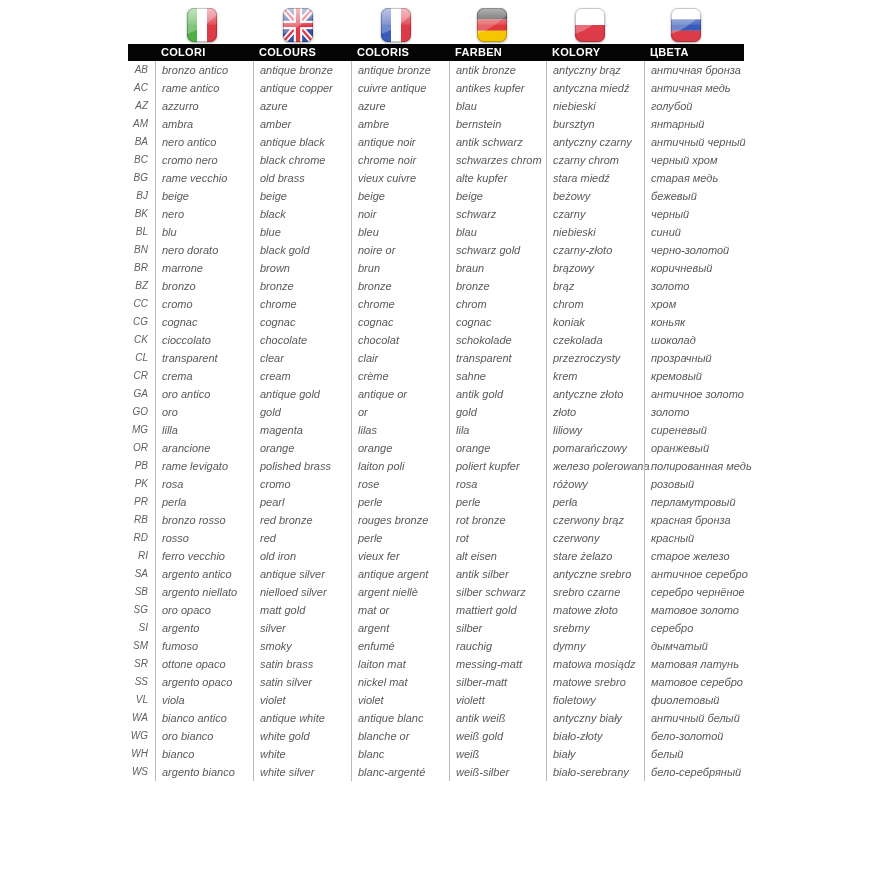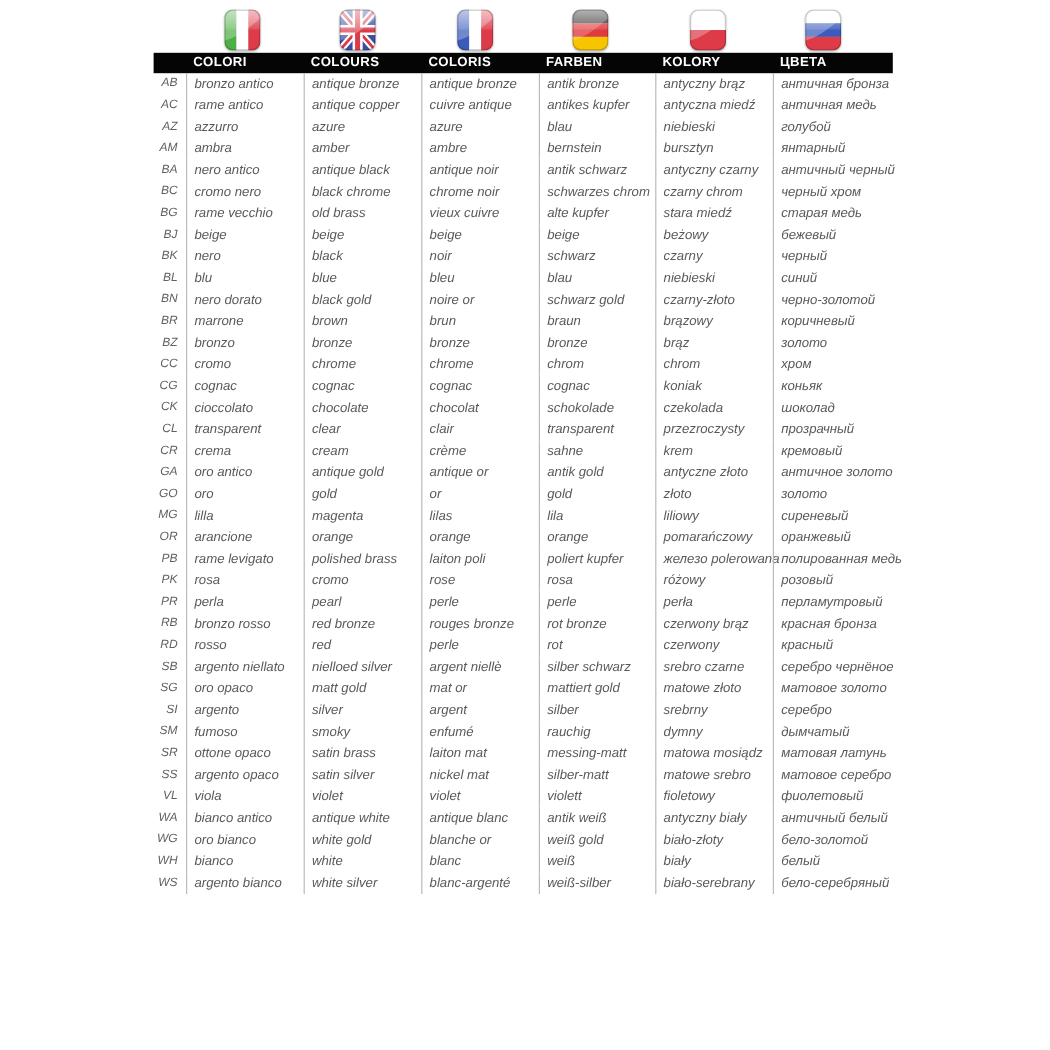--- a/index.html
+++ b/index.html
@@ -428,21 +428,39 @@
     <div class="trow">
       <div class="cell code">RD</div>
       <div class="cell">rosso</div>
       <div class="cell">red</div>
       <div class="cell">perle</div>
       <div class="cell">rot</div>
       <div class="cell">czerwony</div>
       <div class="cell">красный</div>
     </div>
 
-
+    <div class="trow">
+      <div class="cell code">RI</div>
+      <div class="cell">ferro vecchio</div>
+      <div class="cell">old iron</div>
+      <div class="cell">vieux fer</div>
+      <div class="cell">alt eisen</div>
+      <div class="cell">stare żelazo</div>
+      <div class="cell">старое железо</div>
+    </div>
+
+    <div class="trow">
+      <div class="cell code">SA</div>
+      <div class="cell">argento antico</div>
+      <div class="cell">antique silver</div>
+      <div class="cell">antique argent</div>
+      <div class="cell">antik silber</div>
+      <div class="cell">antyczne srebro</div>
+      <div class="cell">античное серебро</div>
+    </div>
 
     <div class="trow">
       <div class="cell code">SB</div>
       <div class="cell">argento niellato</div>
       <div class="cell">nielloed silver</div>
       <div class="cell">argent niellè</div>
       <div class="cell">silber schwarz</div>
       <div class="cell">srebro czarne</div>
       <div class="cell">серебро чернёное</div>
     </div>

